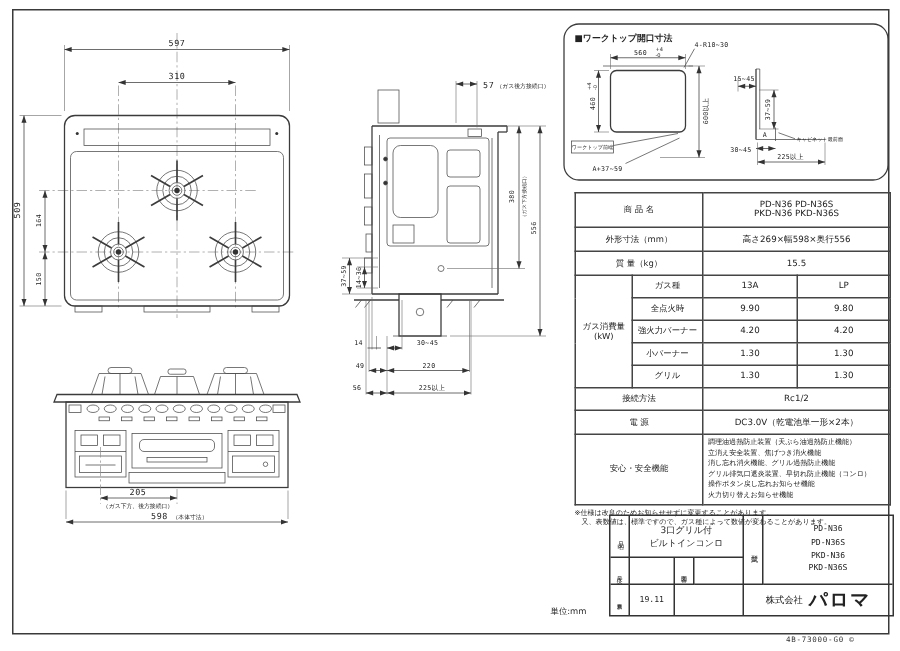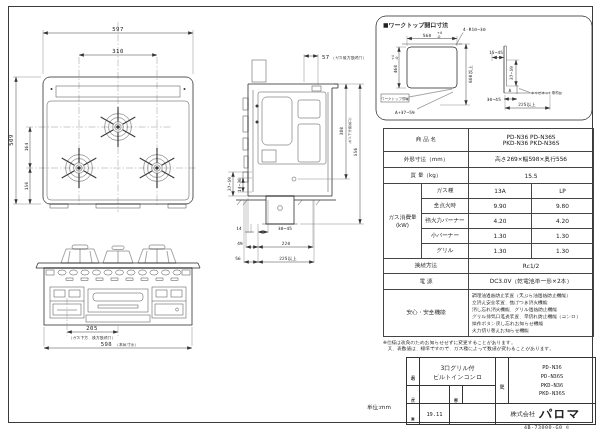--- a/index.html
+++ b/index.html
@@ -19,21 +19,21 @@
   .ext{fill:none;stroke:#6a6a6a;stroke-width:.4;}
   .cl{fill:none;stroke:#8a8a8a;stroke-width:.45;stroke-dasharray:7 2 1.5 2;}
   
   #spec{position:absolute;left:383px;top:128px;width:210px;border-collapse:collapse;table-layout:fixed;}
   #spec td{border:1px solid #444;font-size:5.8px;text-align:center;vertical-align:middle;padding:0 1px;overflow:hidden;}
   #spec td.lbl{font-size:5.6px;}
   #spec td.safety{font-size:4.7px;text-align:left;line-height:1.5;padding:2px 3px;}
   
   #notes{position:absolute;left:383px;top:340px;width:214px;font-size:4.7px;line-height:1.35;}
   
-  #tblock{position:absolute;left:406px;top:357px;width:188px;height:66px;border:1px solid #333;box-sizing:content-box;}
+  #tblock{position:absolute;left:406px;top:343px;width:188px;height:66px;border:1px solid #333;box-sizing:content-box;}
   .tbc{position:absolute;box-sizing:border-box;display:flex;align-items:center;justify-content:center;}
   .br{border-right:1px solid #333;} .bb{border-bottom:1px solid #333;}
   .vtext{writing-mode:vertical-rl;text-orientation:upright;letter-spacing:1px;}
   #unit{position:absolute;left:367px;top:404px;font-size:5.6px;}
   #docno{position:absolute;left:524px;top:424px;font-size:5px;font-family:"DejaVu Sans Mono",monospace;letter-spacing:.5px;color:#333;}
   .nm{font-size:6px;line-height:1.5;text-align:center;}
   .models{font-size:5.4px;line-height:1.6;text-align:center;font-family:"DejaVu Sans Mono",monospace;}
   .brand{font-size:12.5px;font-weight:bold;letter-spacing:1px;}
   .co{font-size:6.2px;margin-right:4px;}
 </style>

